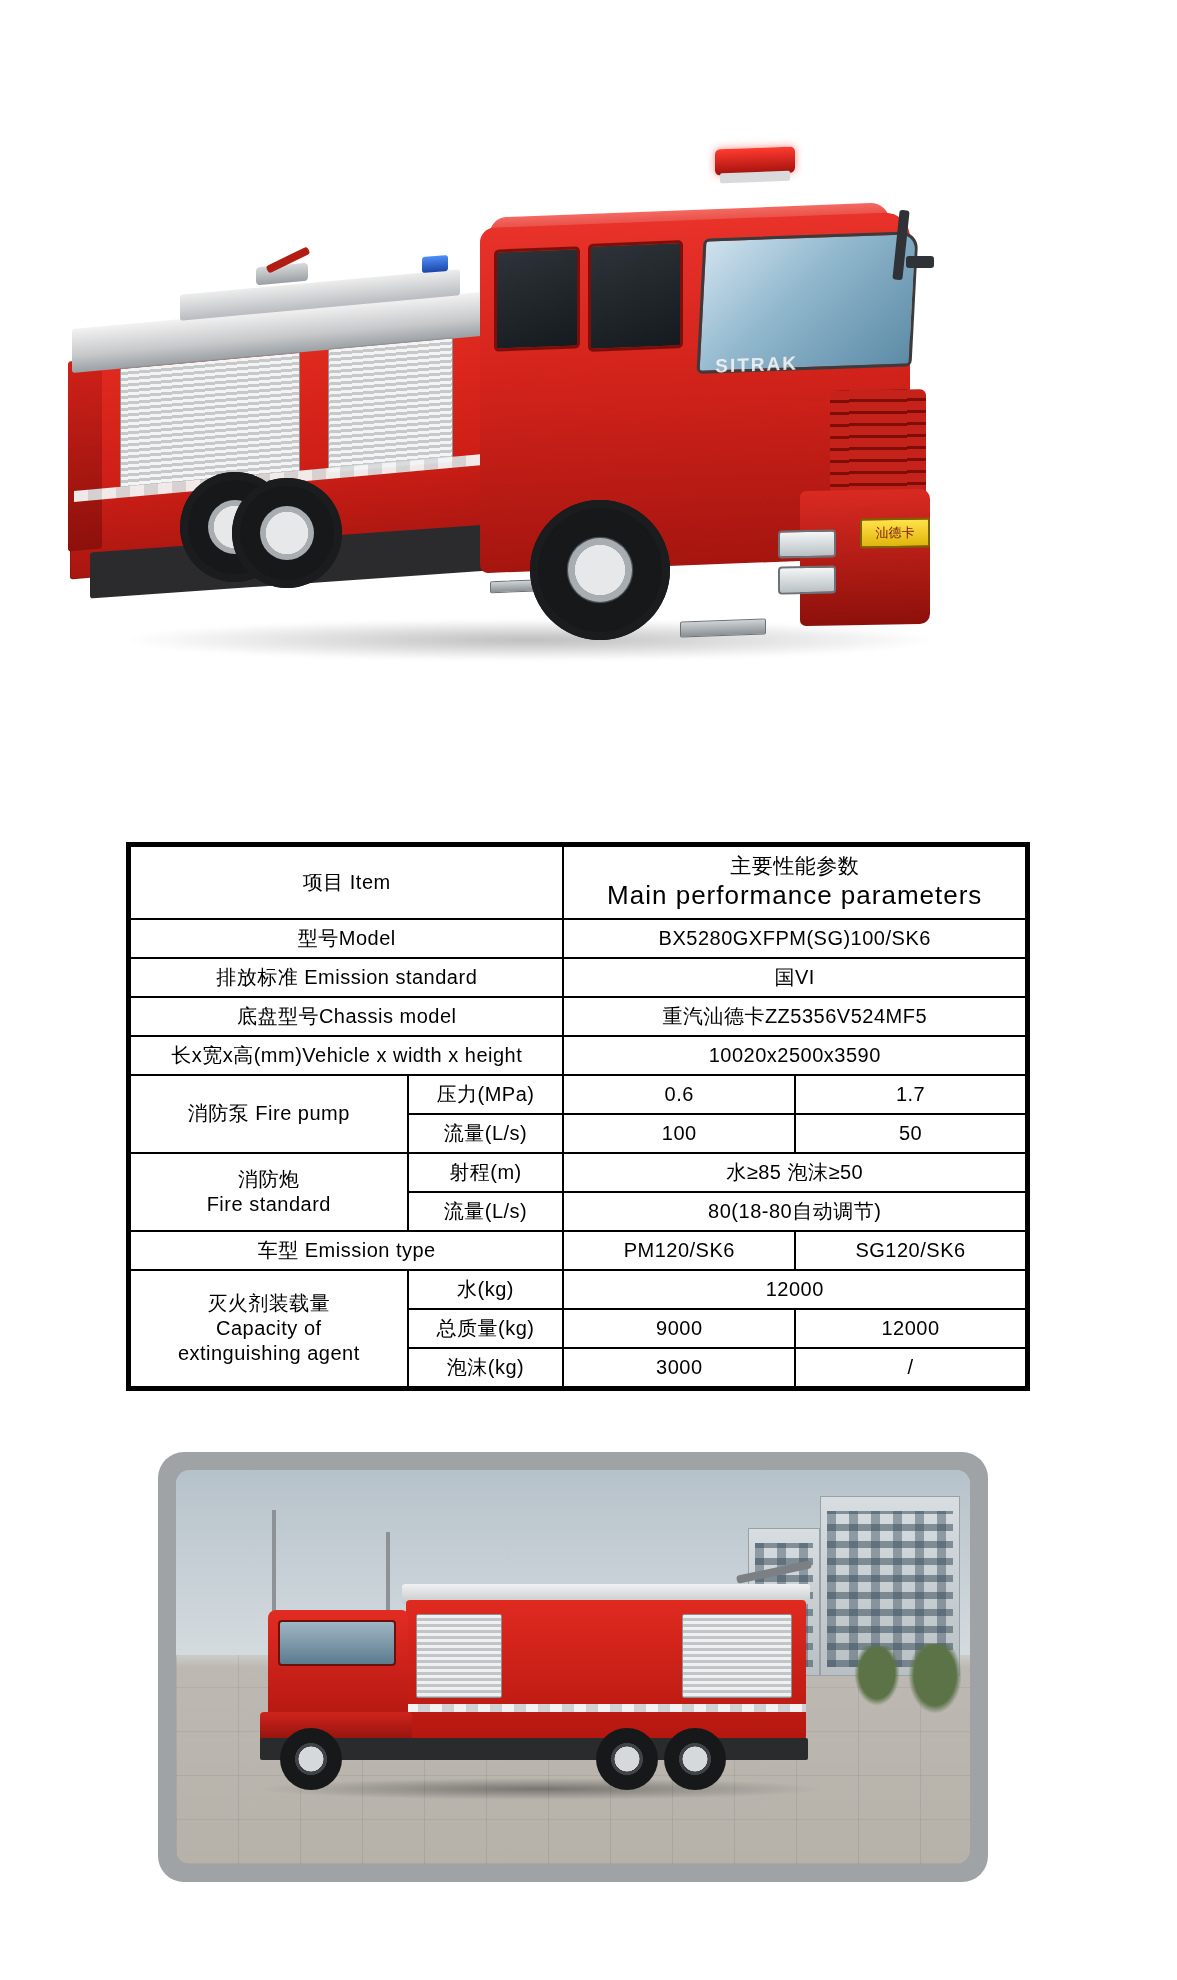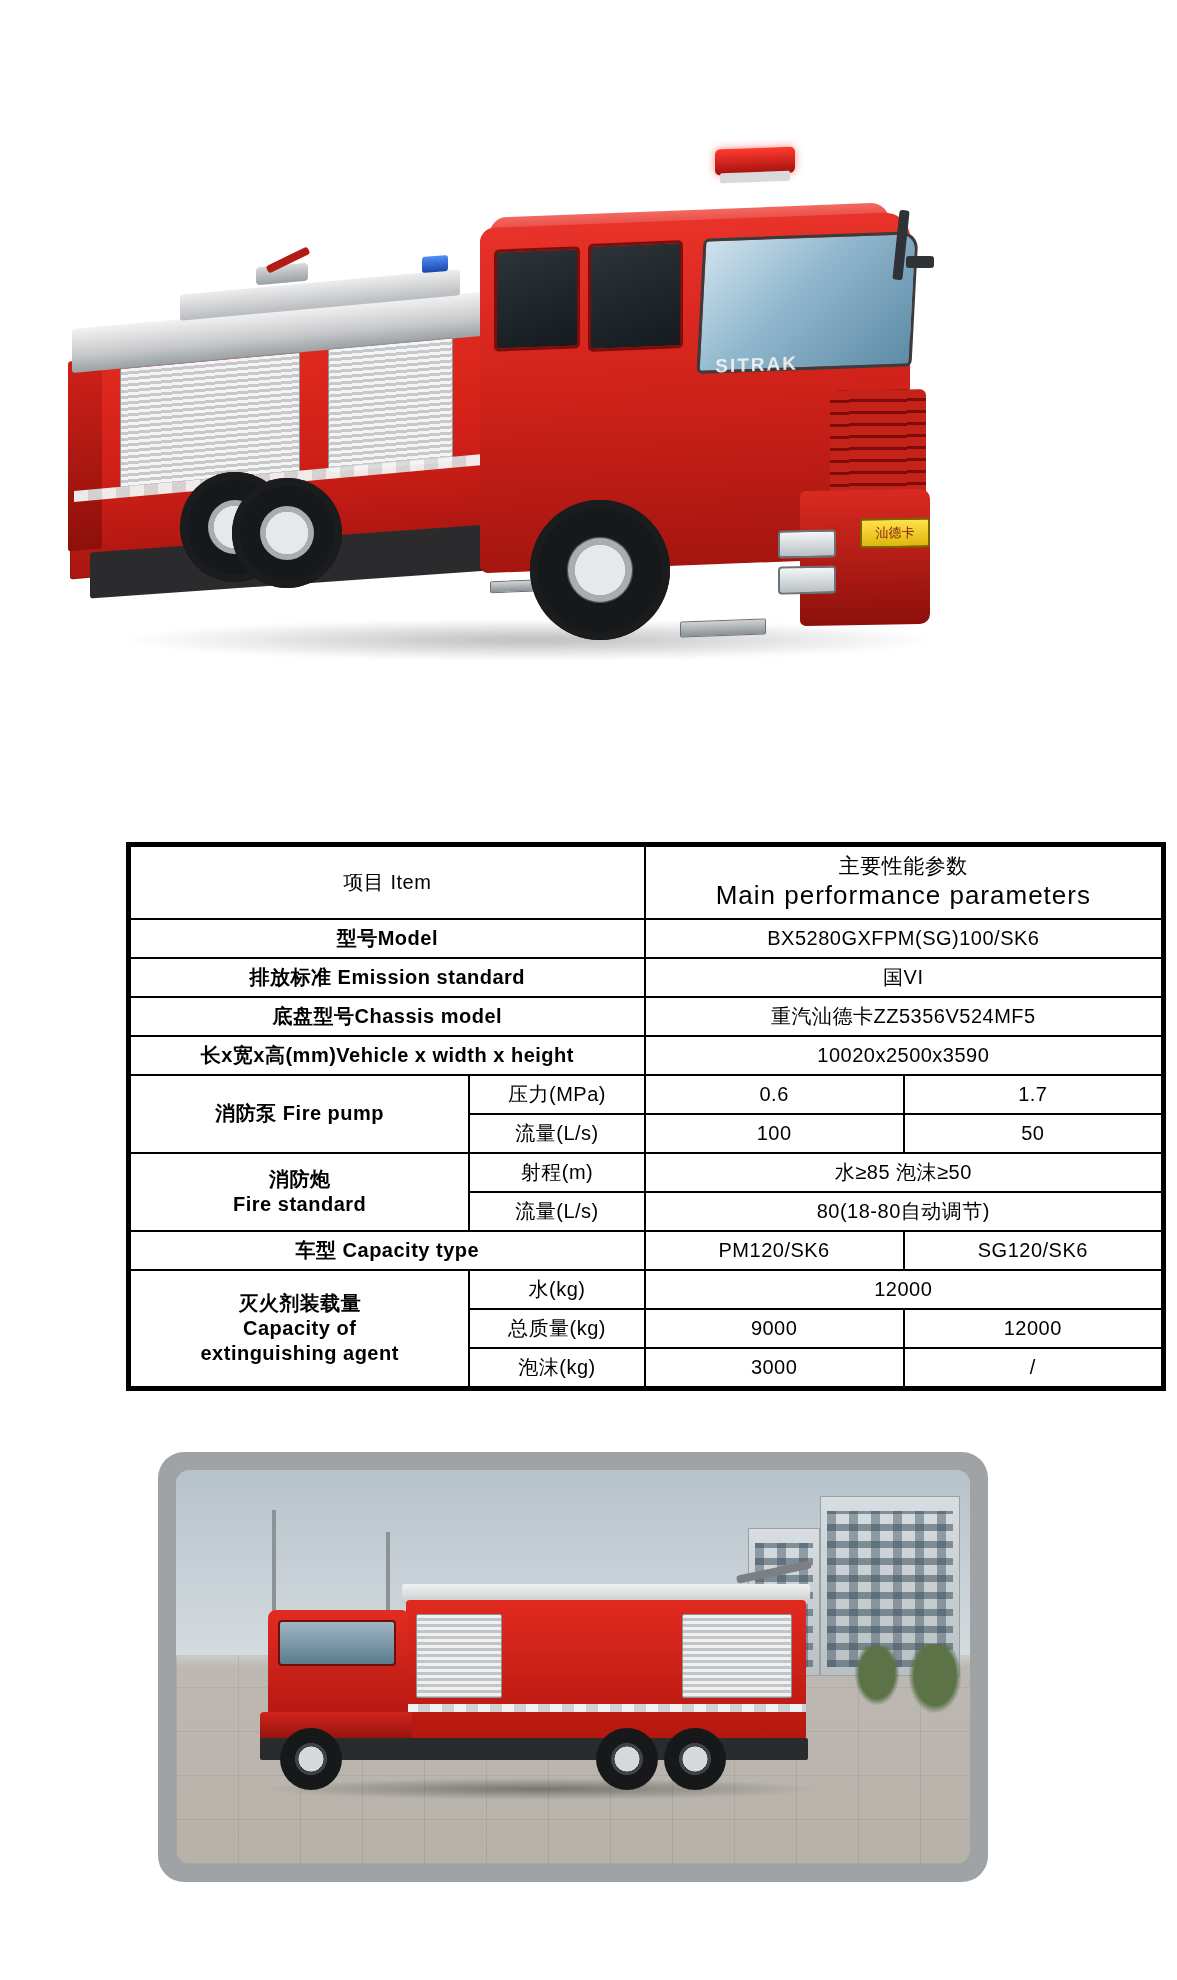--- a/index.html
+++ b/index.html
@@ -221,42 +221,42 @@
     width: 800px; height: 40px;
     background: radial-gradient(ellipse at center, rgba(0,0,0,.26) 0%, rgba(0,0,0,0) 72%);
     filter: blur(2px);
   }
 
   
   .spec-wrap {
     position: absolute;
     left: 126px;
     top: 842px;
-    width: 1040px;
+    width: 904px;
   }
   table.spec {
     width: 100%;
     border-collapse: collapse;
     border: 5px solid #000;
     background: #fff;
   }
   table.spec td {
     border: 2px solid #000;
     text-align: center;
     vertical-align: middle;
     padding: 6px 4px;
     font-size: 20px;
     letter-spacing: .5px;
     line-height: 1.25;
     font-family: "Liberation Sans", sans-serif;
   }
   td.hdr-l { font-size: 21px; }
   td.hdr-r .cn { font-size: 21px; }
   td.hdr-r .en { font-size: 26px; letter-spacing: 1px; }
-  td.label { font-size: 21px; font-weight: bold; }
+  td.label { font-size: 21px; }
   td.sub { font-size: 20px; }
   .two-line { line-height: 1.2; }
   .mono-sp { letter-spacing: 1.6px; }
 
   
   .photo-frame {
     position: absolute;
     left: 158px;
     top: 1452px;
     width: 830px;
@@ -456,21 +456,21 @@
         </td>
         <td class="sub">射程(m)</td>
         <td colspan="2">水≥85 泡沫≥50</td>
       </tr>
       <tr>
         <td class="sub">流量(L/s)</td>
         <td colspan="2">80(18-80自动调节)</td>
       </tr>
 
       <tr>
-        <td class="label" colspan="2">车型 Capacity type</td>
+        <td class="label" colspan="2">车型 Emission type</td>
         <td>PM120/SK6</td>
         <td>SG120/SK6</td>
       </tr>
 
       <tr>
         <td class="label two-line" rowspan="3">
           <div>灭火剂装载量</div>
           <div>Capacity of</div>
           <div>extinguishing agent</div>
         </td>

